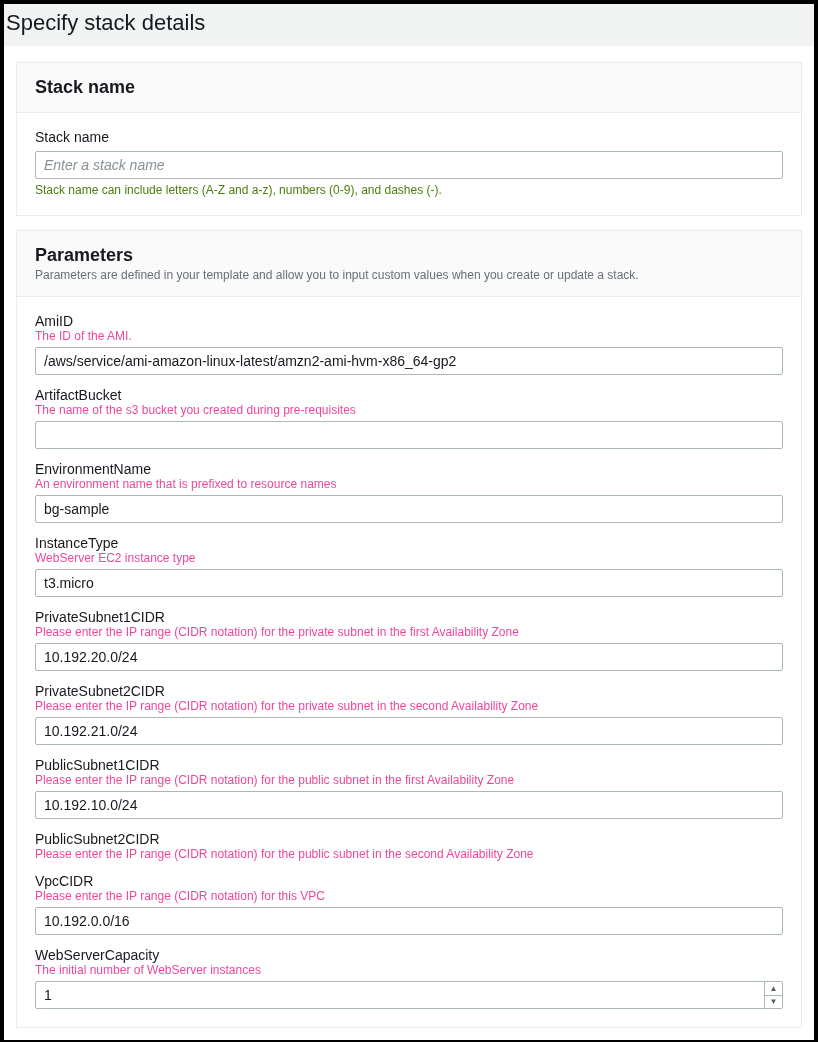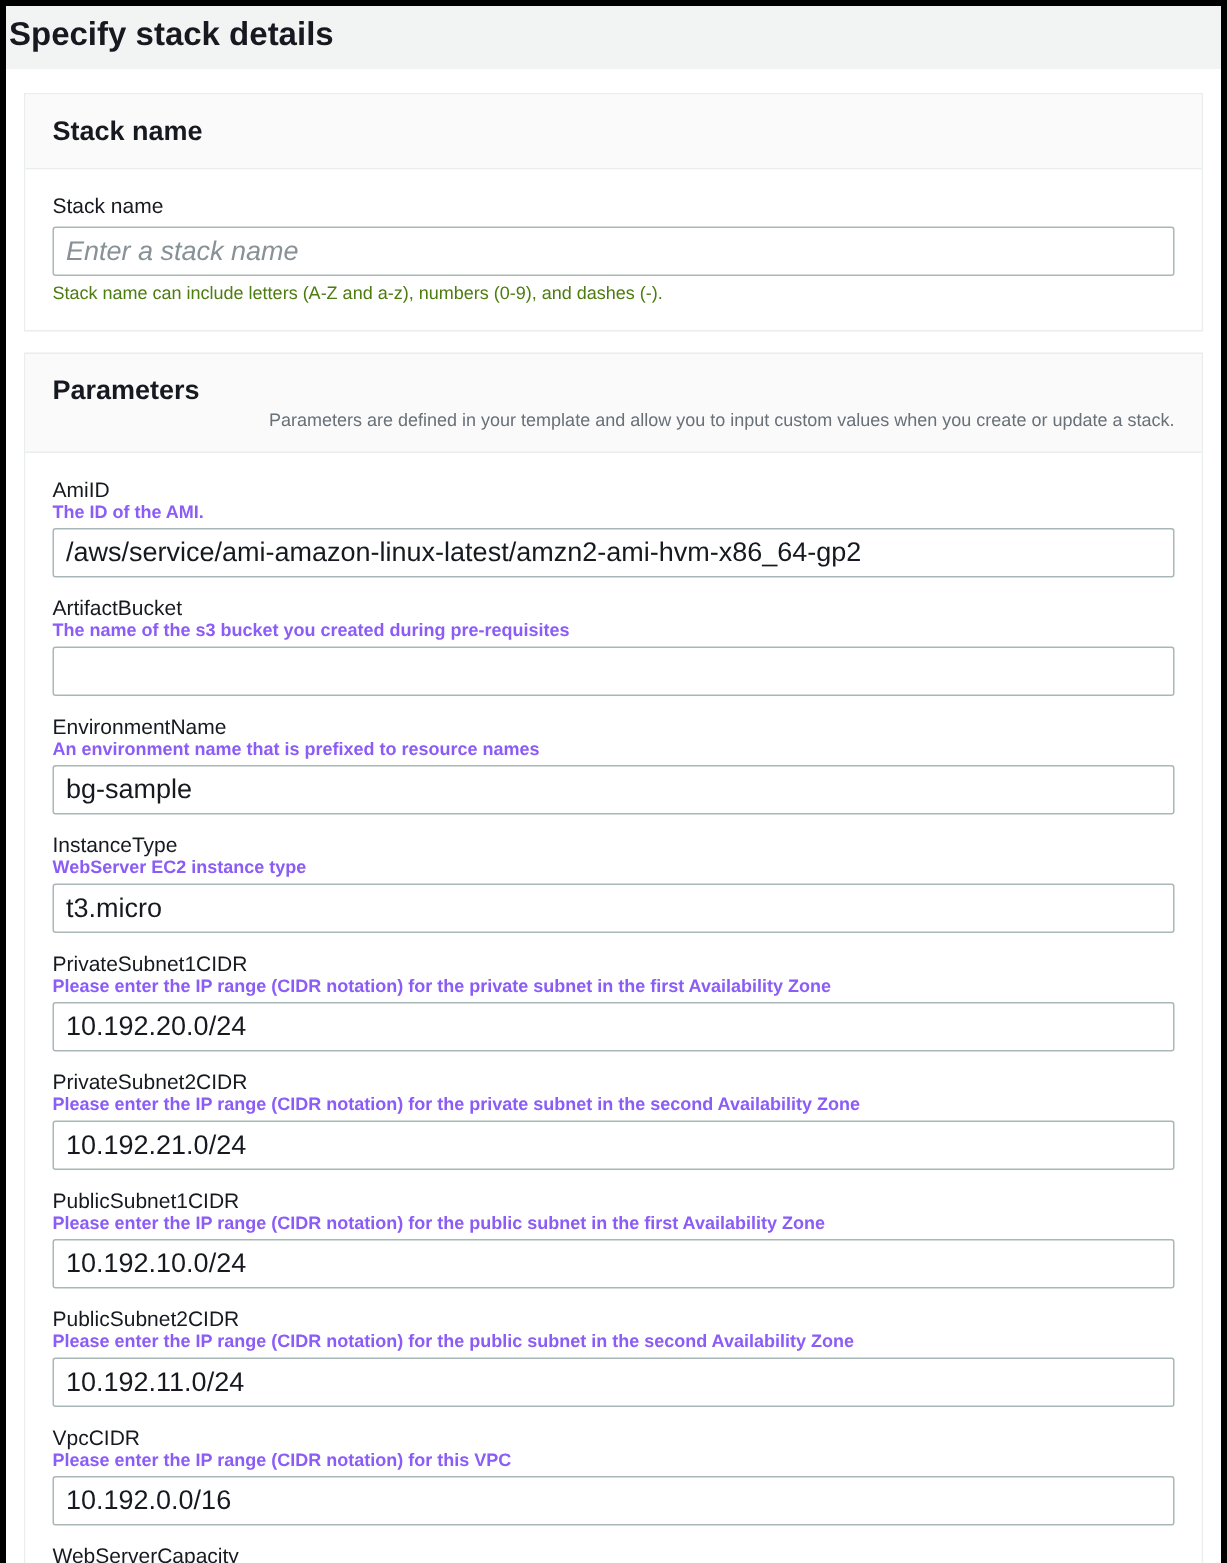--- a/index.html
+++ b/index.html
@@ -15,21 +15,21 @@
     background: #fff;
     margin: 0 auto;
   }
   .page-header {
     padding: 6px 0 10px 0;
     background: #f2f3f3;
     border-bottom: 4px solid #fff;
   }
   .page-header h1 {
     font-size: 22px;
-    font-weight: 700;
+    font-weight: 400;
     padding-left: 2px;
   }
   .panel {
     border: 1px solid #eaeded;
     margin: 12px;
   }
   .panel + .panel {
     margin-top: 14px;
   }
   .panel-header {
@@ -39,53 +39,51 @@
   }
   .panel-header h2 {
     font-size: 18px;
     font-weight: 700;
   }
   .panel-header .panel-desc {
     font-size: 12px;
     color: #687078;
     font-weight: 400;
     margin-top: 2px;
-    text-align: right;
   }
   .panel-body {
     padding: 16px 18px 18px 18px;
     background: #fff;
   }
   .field {
     margin-bottom: 12px;
   }
   .field:last-child { margin-bottom: 0; }
   .field-label {
     font-size: 14px;
     font-weight: 400;
     color: #16191f;
   }
   .field-hint {
     font-size: 12px;
-    color: #8b5cf6;
+    color: #ec4899;
     margin-top: 0px;
     margin-bottom: 4px;
-    font-weight: bold;
   }
   .field-below-hint {
     font-size: 12px;
     color: #4d7c0f;
     margin-top: 4px;
   }
   .text-input, .number-input {
     width: 100%;
     border: 1px solid #aab7b8;
     border-radius: 2px;
     padding: 5px 8px;
-    font-size: 18px;
+    font-size: 14px;
     color: #16191f;
     font-family: inherit;
   }
   .text-input::placeholder {
     color: #879196;
     font-style: italic;
   }
   .number-wrap {
     position: relative;
   }
@@ -145,21 +143,21 @@
     </div>
     <div class="panel-body" id="params-body">
 
     <div class="field"><div class="field-label">AmiID</div><div class="field-hint">The ID of the AMI.</div><input class="text-input" value="/aws/service/ami-amazon-linux-latest/amzn2-ami-hvm-x86_64-gp2" style=""></div>
         <div class="field"><div class="field-label">ArtifactBucket</div><div class="field-hint">The name of the s3 bucket you created during pre-requisites</div><input class="text-input" style=""></div>
         <div class="field"><div class="field-label">EnvironmentName</div><div class="field-hint">An environment name that is prefixed to resource names</div><input class="text-input" value="bg-sample" style=""></div>
         <div class="field"><div class="field-label">InstanceType</div><div class="field-hint">WebServer EC2 instance type</div><input class="text-input" value="t3.micro" style=""></div>
         <div class="field"><div class="field-label">PrivateSubnet1CIDR</div><div class="field-hint">Please enter the IP range (CIDR notation) for the private subnet in the first Availability Zone</div><input class="text-input" value="10.192.20.0/24" style=""></div>
         <div class="field"><div class="field-label">PrivateSubnet2CIDR</div><div class="field-hint">Please enter the IP range (CIDR notation) for the private subnet in the second Availability Zone</div><input class="text-input" value="10.192.21.0/24" style=""></div>
         <div class="field"><div class="field-label">PublicSubnet1CIDR</div><div class="field-hint">Please enter the IP range (CIDR notation) for the public subnet in the first Availability Zone</div><input class="text-input" value="10.192.10.0/24" style=""></div>
-        <div class="field"><div class="field-label">PublicSubnet2CIDR</div><div class="field-hint">Please enter the IP range (CIDR notation) for the public subnet in the second Availability Zone</div><input class="text-input" value="10.192.11.0/24" style=""></div>
+        <div class="field"><div class="field-label">PublicSubnet2CIDR</div><div class="field-hint">Please enter the IP range (CIDR notation) for the public subnet in the second Availability Zone</div></div>
         <div class="field"><div class="field-label">VpcCIDR</div><div class="field-hint">Please enter the IP range (CIDR notation) for this VPC</div><input class="text-input" value="10.192.0.0/16" style=""></div>
         <div class="field">
           <div class="field-label">WebServerCapacity</div>
           <div class="field-hint">The initial number of WebServer instances</div>
           <div class="number-wrap"><input class="number-input" value="1" style=""><div class="spinner">
               <div class="spin-btn">▲</div>
               <div class="spin-btn">▼</div>
             </div></div>
         </div>
       </div>

